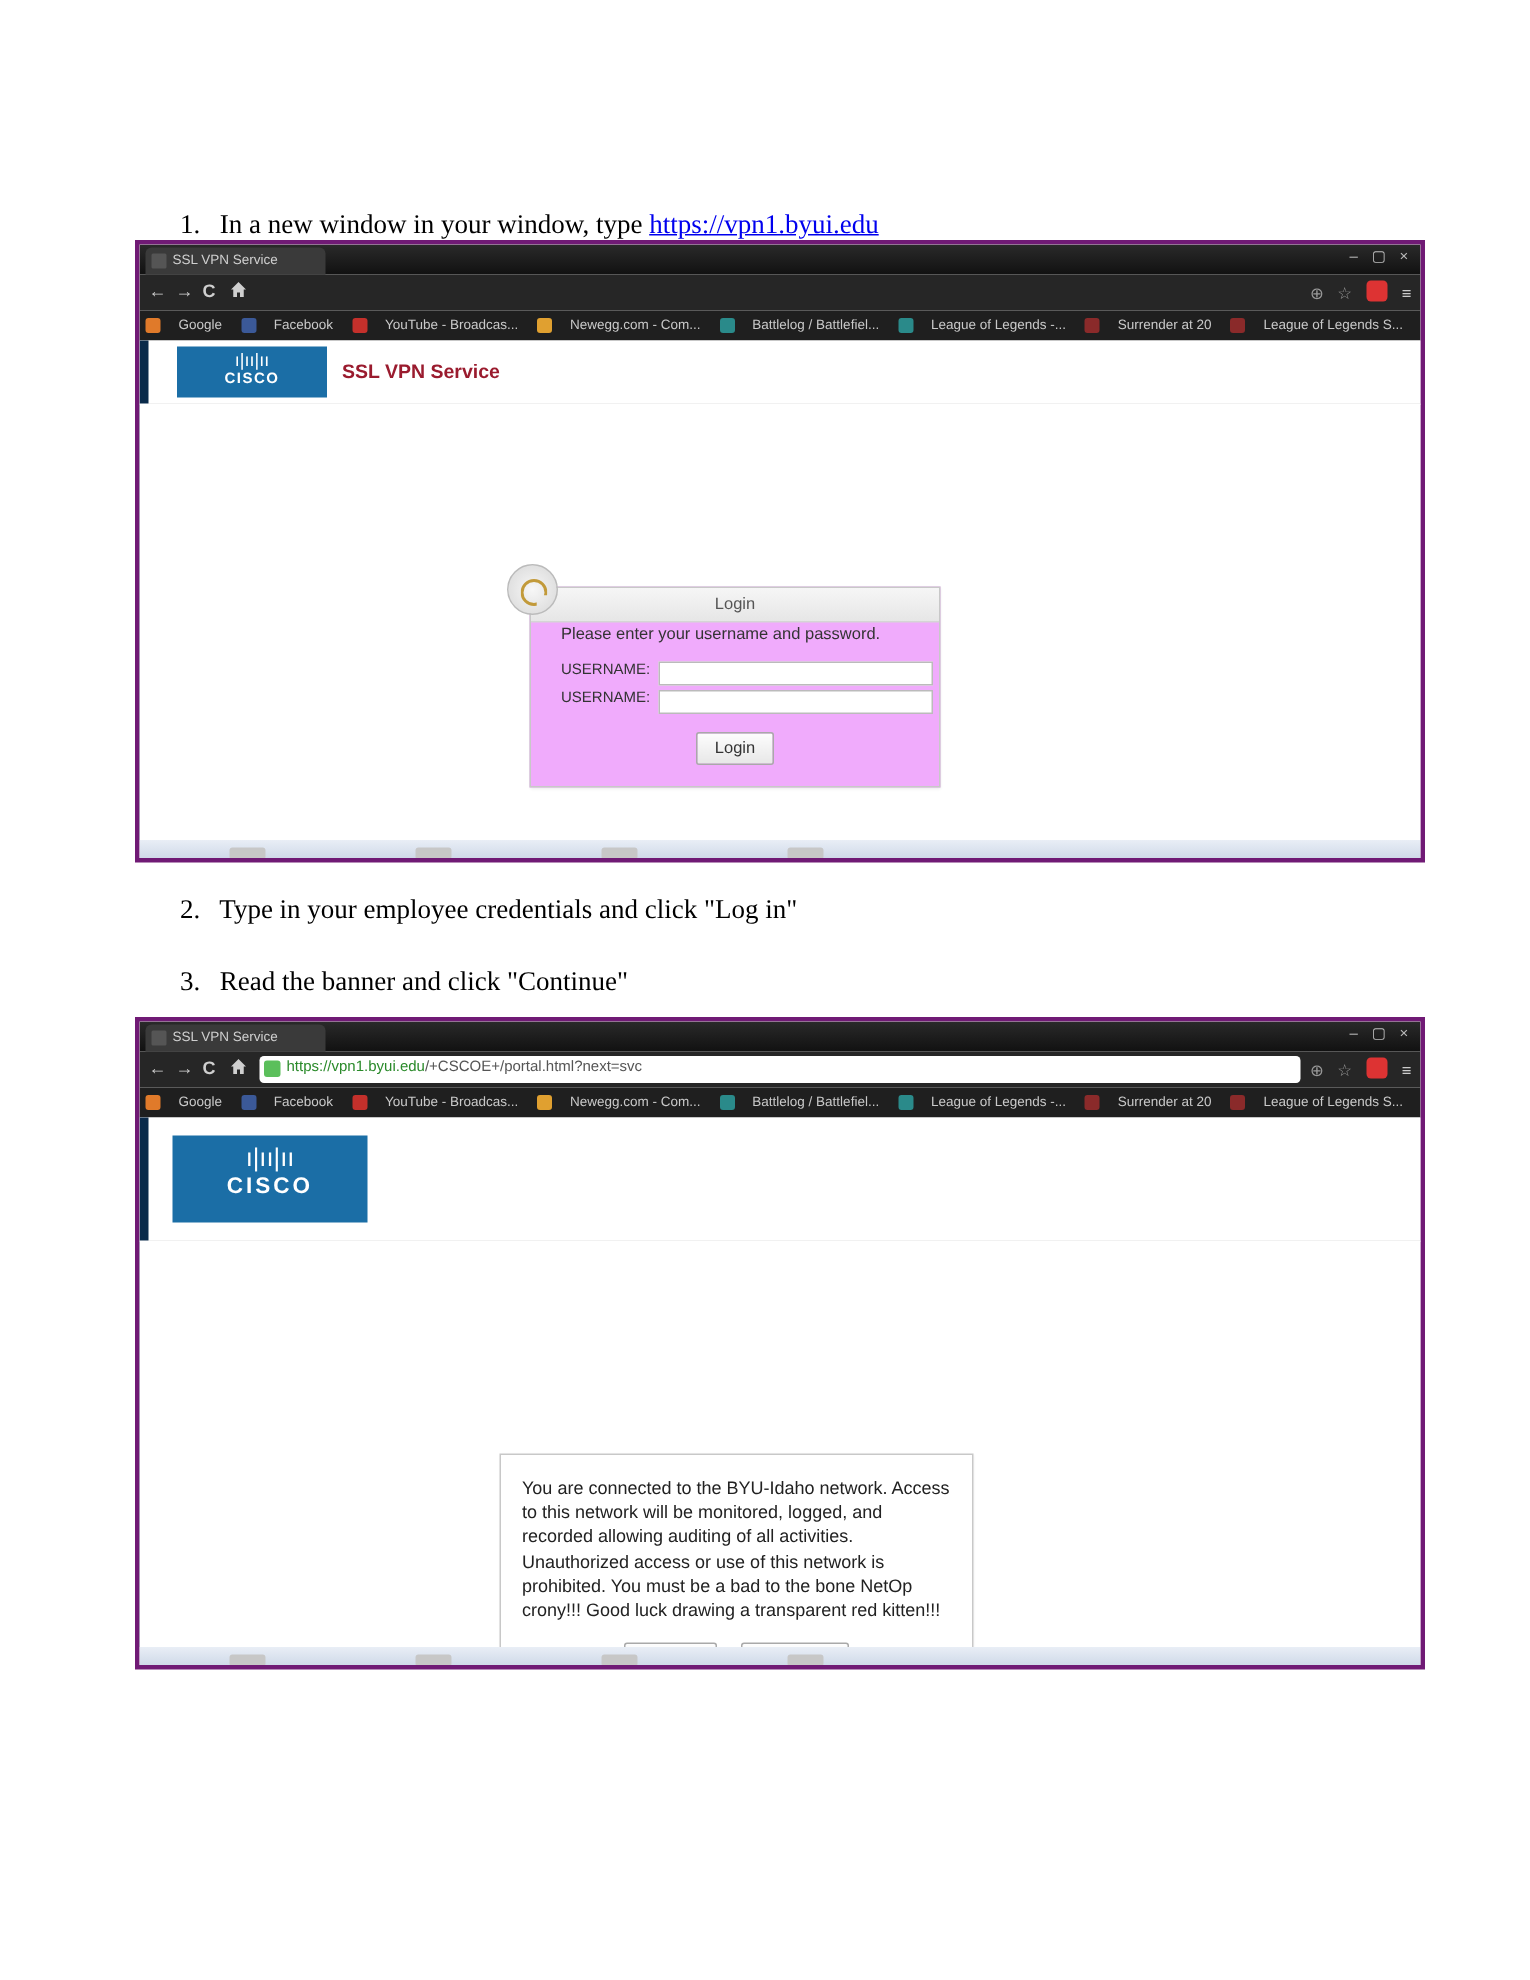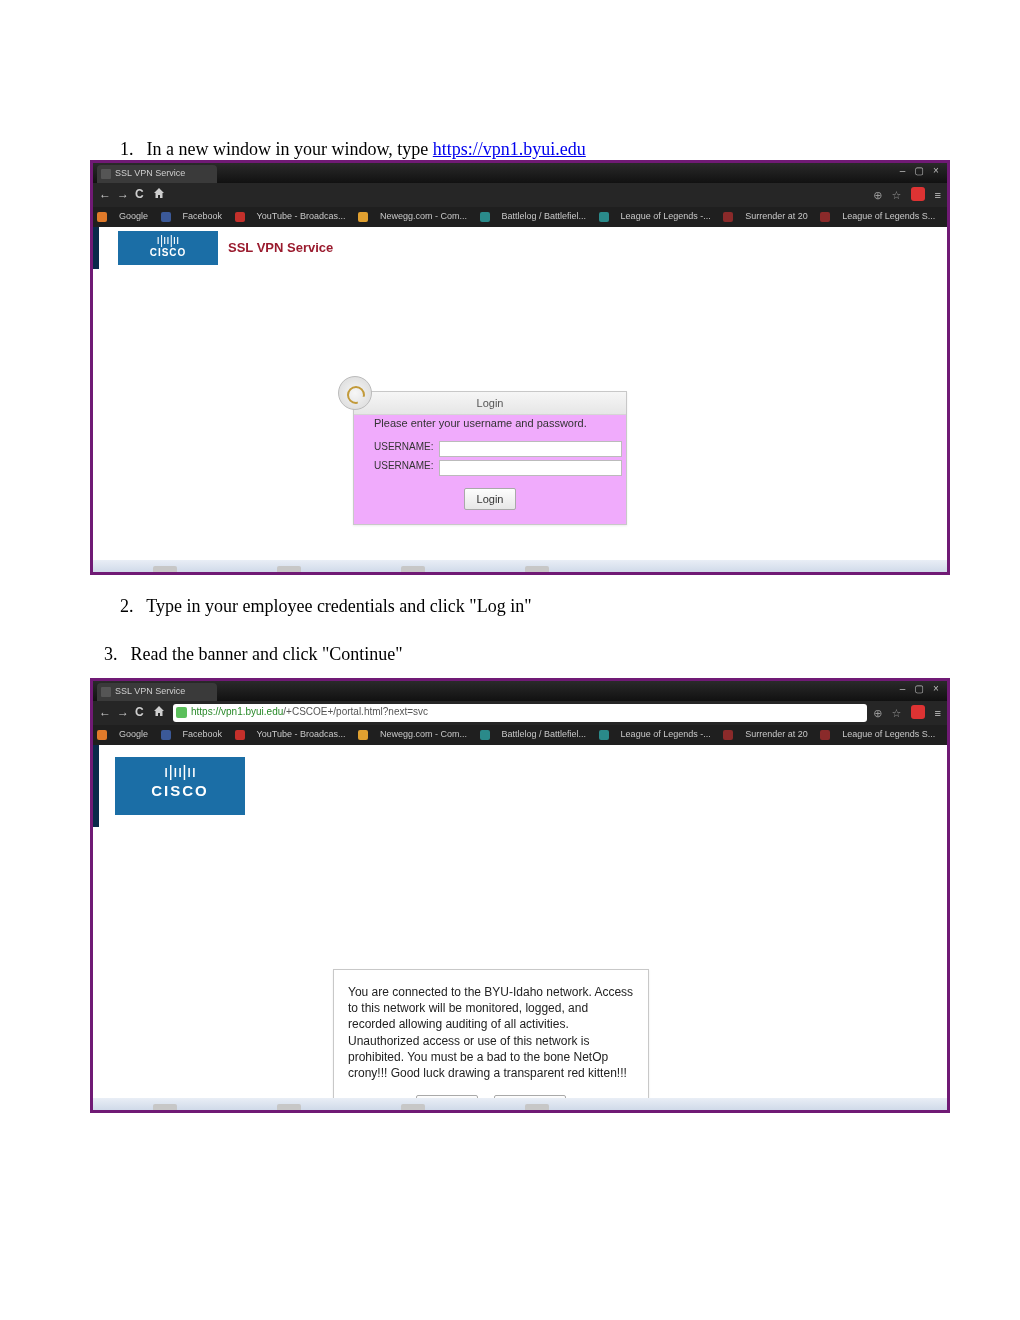--- a/index.html
+++ b/index.html
@@ -2,21 +2,21 @@
 <html><head>
 <meta charset="utf-8">
 <style>
   html,body{margin:0;padding:0;background:#fff;font-family:"Times New Roman",serif;color:#000}
   .page{width:1020px;height:1320px;position:relative;background:#fff;margin:0 auto}
   .step{font-size:18px;line-height:1.3;margin:0 0 8px 0}
   .step-num{display:inline-block;width:22px}
   .step a{color:#0000ee;text-decoration:underline}
   .step-block-1{position:absolute;left:120px;top:138px;right:90px}
   .step-block-2{position:absolute;left:120px;top:595px;right:90px}
-  .step-block-3{position:absolute;left:104px;top:643px;right:90px}
+  .step-block-3{position:absolute;left:120px;top:643px;right:90px}
 
   
   .shot{position:absolute;left:90px;right:70px;border:3px solid #701a75;box-sizing:border-box;overflow:hidden}
   .shot1{top:160px;height:415px}
   .shot2{top:678px;height:435px}
 
   
   .titlebar{height:20px;background:linear-gradient(#2a2a2a,#111);position:relative}
   .tab{position:absolute;left:4px;top:2px;height:18px;width:120px;background:#3a3a3a;border-radius:4px 4px 0 0;font:9px Arial,Helvetica,sans-serif;color:#cfcfcf;padding:3px 6px 0 18px;box-sizing:border-box;white-space:nowrap;overflow:hidden}
   .tab::before{content:"";position:absolute;left:4px;top:4px;width:10px;height:10px;background:#555;border-radius:1px}

